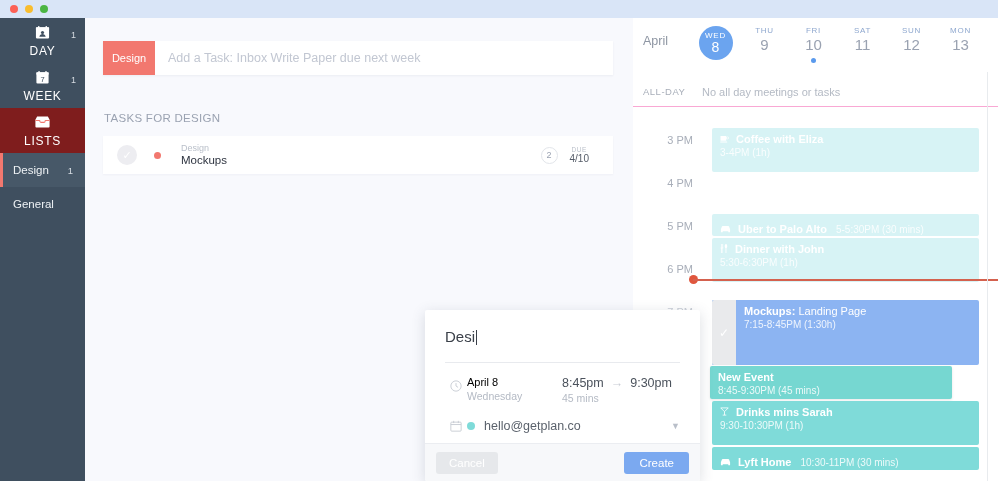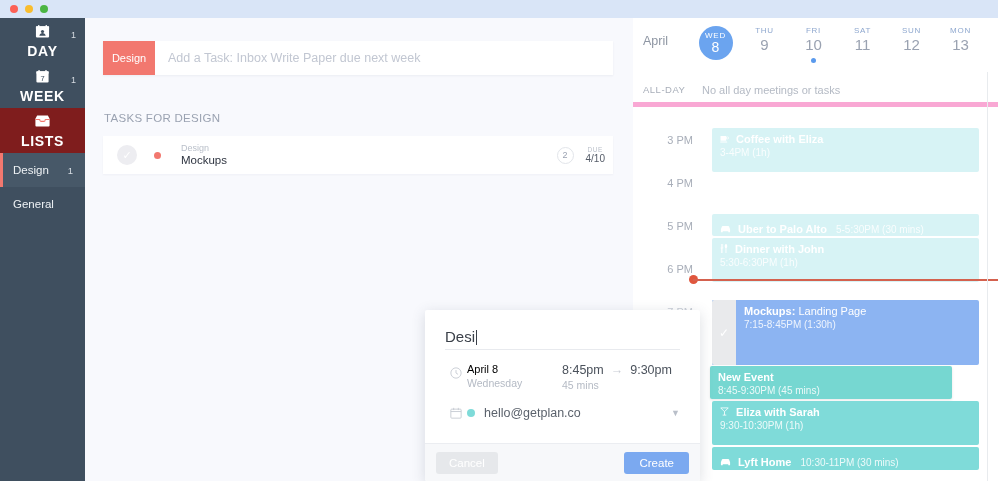--- a/index.html
+++ b/index.html
@@ -35,21 +35,21 @@
   }
   .nav-item {
     position: relative;
     height: 45px;
     display: flex; flex-direction: column;
     align-items: center; justify-content: center;
     color: #ffffff;
   }
   .nav-item .nav-ico { height: 17px; display:flex; align-items:center; justify-content:center; }
   .nav-item .nav-label {
-    font-size: 14px; letter-spacing: .7px; margin-top: 3px; font-weight: 700;
+    font-size: 12px; letter-spacing: .7px; margin-top: 3px; font-weight: 400;
   }
   .nav-item.active { background: #7f1d1d; }
   .nav-badge {
     position: absolute; right: 9px; top: 12px;
     font-size: 9px; color: #d6dce2;
   }
   .list-item {
     position: relative;
     height: 34px;
     display: flex; align-items: center;
@@ -108,21 +108,21 @@
   .task-text { margin-left: 20px; line-height: 1.15; }
   .task-list-name { font-size: 9px; color: #b9bfc9; }
   .task-name { font-size: 11.5px; color: #2e3440; margin-top: 1px; }
   .task-count {
     margin-left: auto; margin-right: 12px;
     width: 17px; height: 17px; border-radius: 50%;
     border: 1px solid #e2e5ea; color: #9aa2b1;
     display:flex; align-items:center; justify-content:center;
     font-size: 9px;
   }
-  .task-due { margin-right: 8px; text-align: center; line-height: 1.1; }
+  .task-due { margin-right: 24px; text-align: center; line-height: 1.1; }
   .task-due .due-lbl { font-size: 6.5px; color: #b9bfc9; letter-spacing: .6px; }
   .task-due .due-val { font-size: 10px; color: #555c68; }
 
   
   .calendar {
     position: absolute; left: 633px; top: 18px;
     width: 365px; height: 463px;
     background: #ffffff;
   }
   .cal-header { position: relative; height: 59px; }
@@ -143,21 +143,21 @@
     display:flex; flex-direction:column; align-items:center; justify-content:center;
   }
   .cal-day.today .dow { color: #ffffff; }
   .cal-day.today .dnum { color: #ffffff; margin-top: 0; font-size: 14px; }
   .cal-day .marker {
     width: 5px; height: 5px; border-radius: 50%;
     background: #5a9aed; margin-top: 4px;
   }
   .allday {
     position: relative; height: 30px;
-    border-bottom: 5px solid #f9a8d4;
+    border-bottom: 1px solid #f9a8d4;
     display: flex; align-items: center;
   }
   .allday .lbl { position:absolute; left: 10px; font-size: 9.5px; color: #a8aeb9; letter-spacing: .5px; }
   .allday .txt { position:absolute; left: 69px; font-size: 11px; color: #b4bac4; }
 
   .grid { position: relative; height: 374px; }
   .hour-label {
     position: absolute; left: 0; width: 60px;
     text-align: right; font-size: 11px; color: #a8aeb9;
   }
@@ -203,21 +203,21 @@
     width: 275px; height: 171px;
     background: #ffffff;
     box-shadow: 0 3px 14px rgba(60,70,95,.18);
     border-radius: 2px;
     overflow: hidden;
   }
   .modal-title-wrap { padding: 18px 20px 0 20px; }
   .modal-title {
     font-size: 15px; color: #3a4049;
     border-bottom: 1px solid #e8eaee;
-    padding-bottom: 4px;
+    padding-bottom: 17px;
     position: relative;
   }
   .caret {
     display:inline-block; width: 1px; height: 15px;
     background: #3a4049; vertical-align: -3px; margin-left: 1px;
   }
   .modal-row {
     display: flex; align-items: flex-start;
     padding: 13px 20px 0 20px;
   }
@@ -457,21 +457,21 @@
 
       <div class="event teal" style="top:294px; height:44px">
         <div class="e-title">
           <span class="e-ico">
             <svg width="9" height="9" viewBox="0 0 10 10" fill="none" stroke="#ffffff" stroke-width="0.9">
                 <path d="M.8 1h8.4L5 5.2z"></path>
                 <path d="M5 5.2V9"></path>
                 <path d="M3 9h4"></path>
               </svg>
           </span>
-          <span>Eliza with Sarah</span>
+          <span>Drinks mins Sarah</span>
         </div>
         <div class="e-time">9:30-10:30PM (1h)</div>
       </div>
 
       <div class="event teal inline" style="top:340px; height:23px">
         <span class="e-title">
           <span class="e-ico">
             <svg width="11" height="8" viewBox="0 0 12 8" fill="#ffffff">
                 <path d="M1 4.2 2.1 1.4A1 1 0 0 1 3 .8h6a1 1 0 0 1 .9.6L11 4.2V7a.6.6 0 0 1-.6.6h-.8A.6.6 0 0 1 9 7v-.5H3V7a.6.6 0 0 1-.6.6h-.8A.6.6 0 0 1 1 7z"></path>
               </svg>

